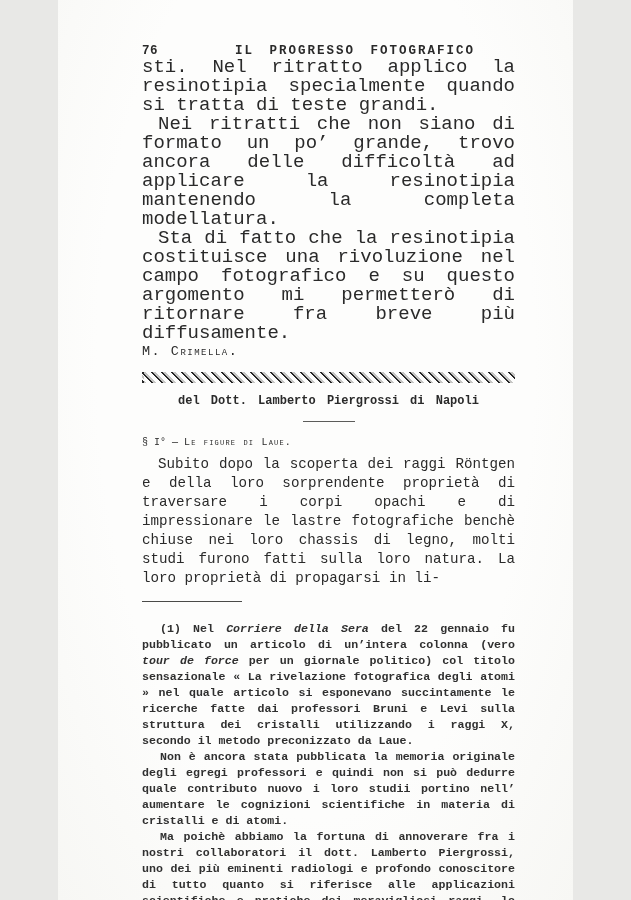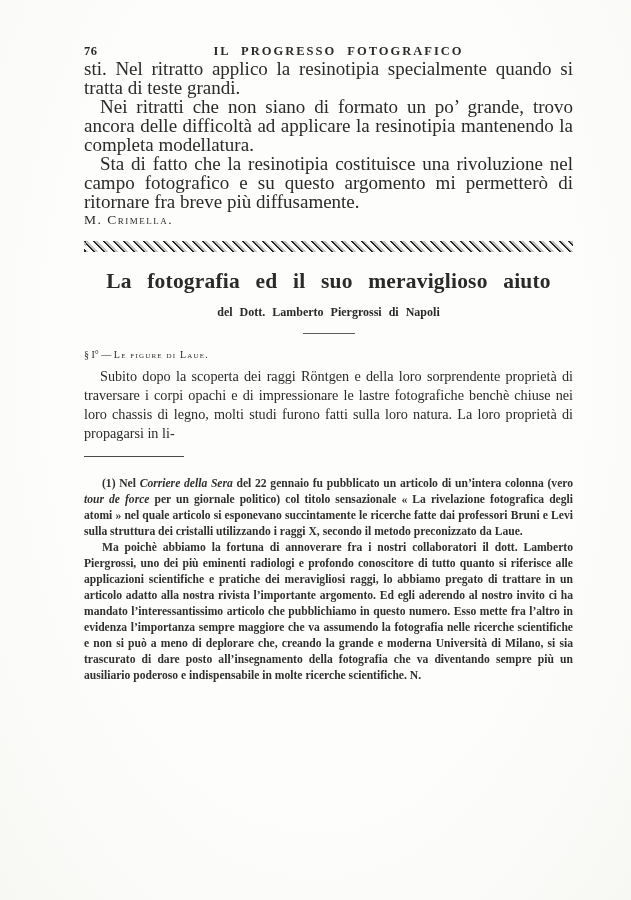--- a/index.html
+++ b/index.html
@@ -1,35 +1,35 @@
 <!DOCTYPE html>
 <html><head>
 <meta charset="utf-8">
 <style>
   html,body{margin:0;padding:0;background:#e8e8e6;}
   .page{
     position:relative;
-    width:631px;height:900px;
+    width:515px;height:900px;
     margin:0 auto;
     box-sizing:border-box;
     padding:44px 58px 0 84px;
     background:#fcfcfa;
     background-image:radial-gradient(ellipse at 50% 40%, #fdfdfc 60%, #f7f7f4 100%);
-    font-family:Liberation Serif, serif;
+    font-family:Liberation Mono, monospace;
     color:#2a2a2a;
     overflow:hidden;
   }
   .running-head{
     display:flex;align-items:baseline;
     font-size:12.5px;font-weight:700;
     letter-spacing:.5px;
   }
   .running-head .pnum{width:60px;}
   .running-head .rtitle{
-    flex:1;text-align:center;
+    flex:1;text-align:right;
     letter-spacing:2px;word-spacing:6px;
     padding-right:40px;
   }
   .bodytext{font-size:19px;line-height:19px;text-align:justify;}
   .bodytext p{margin:0;}
   .bodytext p.indent{text-indent:16px;}
   .signature{
     margin-top:1px;text-align:left;padding-right:14px;
     font-size:13.5px;font-variant:small-caps;letter-spacing:1.5px;
   }
@@ -90,33 +90,33 @@
   <div class="bodytext">
     <p>sti. Nel ritratto applico la resinotipia specialmente quando si tratta di teste grandi.</p>
     <p class="indent">Nei ritratti che non siano di formato un po’ grande, trovo ancora delle difficoltà ad applicare la resinotipia mantenendo la completa modellatura.</p>
     <p class="indent">Sta di fatto che la resinotipia costituisce una rivoluzione nel campo fotografico e su questo argomento mi permetterò di ritornare fra breve più diffusamente.</p>
   </div>
 
   <div class="signature">M. Crimella.</div>
 
   <div class="divider"></div>
 
-  <div class="art-title">La fotografia ed il suo meraviglioso aiuto</div>
   <div class="art-byline">del Dott. Lamberto Piergrossi di Napoli</div>
 
   <hr class="title-rule">
 
   <div class="section-heading">
     <span>§ I° — </span><span class="sc">Le figure di Laue.</span>
   </div>
 
   <div class="lead">
     <p>Subito dopo la scoperta dei raggi Röntgen e della loro sorprendente proprietà di traversare i corpi opachi e di impressionare le lastre fotografiche benchè chiuse nei loro chassis di legno, molti studi furono fatti sulla loro natura. La loro proprietà di propagarsi in li-</p>
   </div>
 
   <hr class="fn-rule">
 
   <div class="footnote">
     <p><span>(1) Nel </span><span class="it">Corriere della Sera</span><span> del 22 gennaio fu pubblicato un articolo di un’intera colonna (vero </span><span class="it">tour de force</span><span> per un giornale politico) col titolo sensazionale « La rivelazione fotografica degli atomi » nel quale articolo si esponevano succintamente le ricerche fatte dai professori Bruni e Levi sulla struttura dei cristalli utilizzando i raggi X, secondo il metodo preconizzato da Laue.</span></p>
+    <p>Non è ancora stata pubblicata la memoria originale degli egregi professori e quindi non si può dedurre quale contributo nuovo i loro studii portino nell’ aumentare le cognizioni scientifiche in materia di cristalli e di atomi.</p>
     <p>Ma poichè abbiamo la fortuna di annoverare fra i nostri collaboratori il dott. Lamberto Piergrossi, uno dei più eminenti radiologi e profondo conoscitore di tutto quanto si riferisce alle applicazioni scientifiche e pratiche dei meravigliosi raggi, lo abbiamo pregato di trattare in un articolo adatto alla nostra rivista l’importante argomento. Ed egli aderendo al nostro invito ci ha mandato l’interessantissimo articolo che pubblichiamo in questo numero. Esso mette fra l’altro in evidenza l’importanza sempre maggiore che va assumendo la fotografia nelle ricerche scientifiche e non si può a meno di deplorare che, creando la grande e moderna Università di Milano, si sia trascurato di dare posto all’insegnamento della fotografia che va diventando sempre più un ausiliario poderoso e indispensabile in molte ricerche scientifiche. N.</p>
   </div>
 
 </div>
 
 </body></html>

